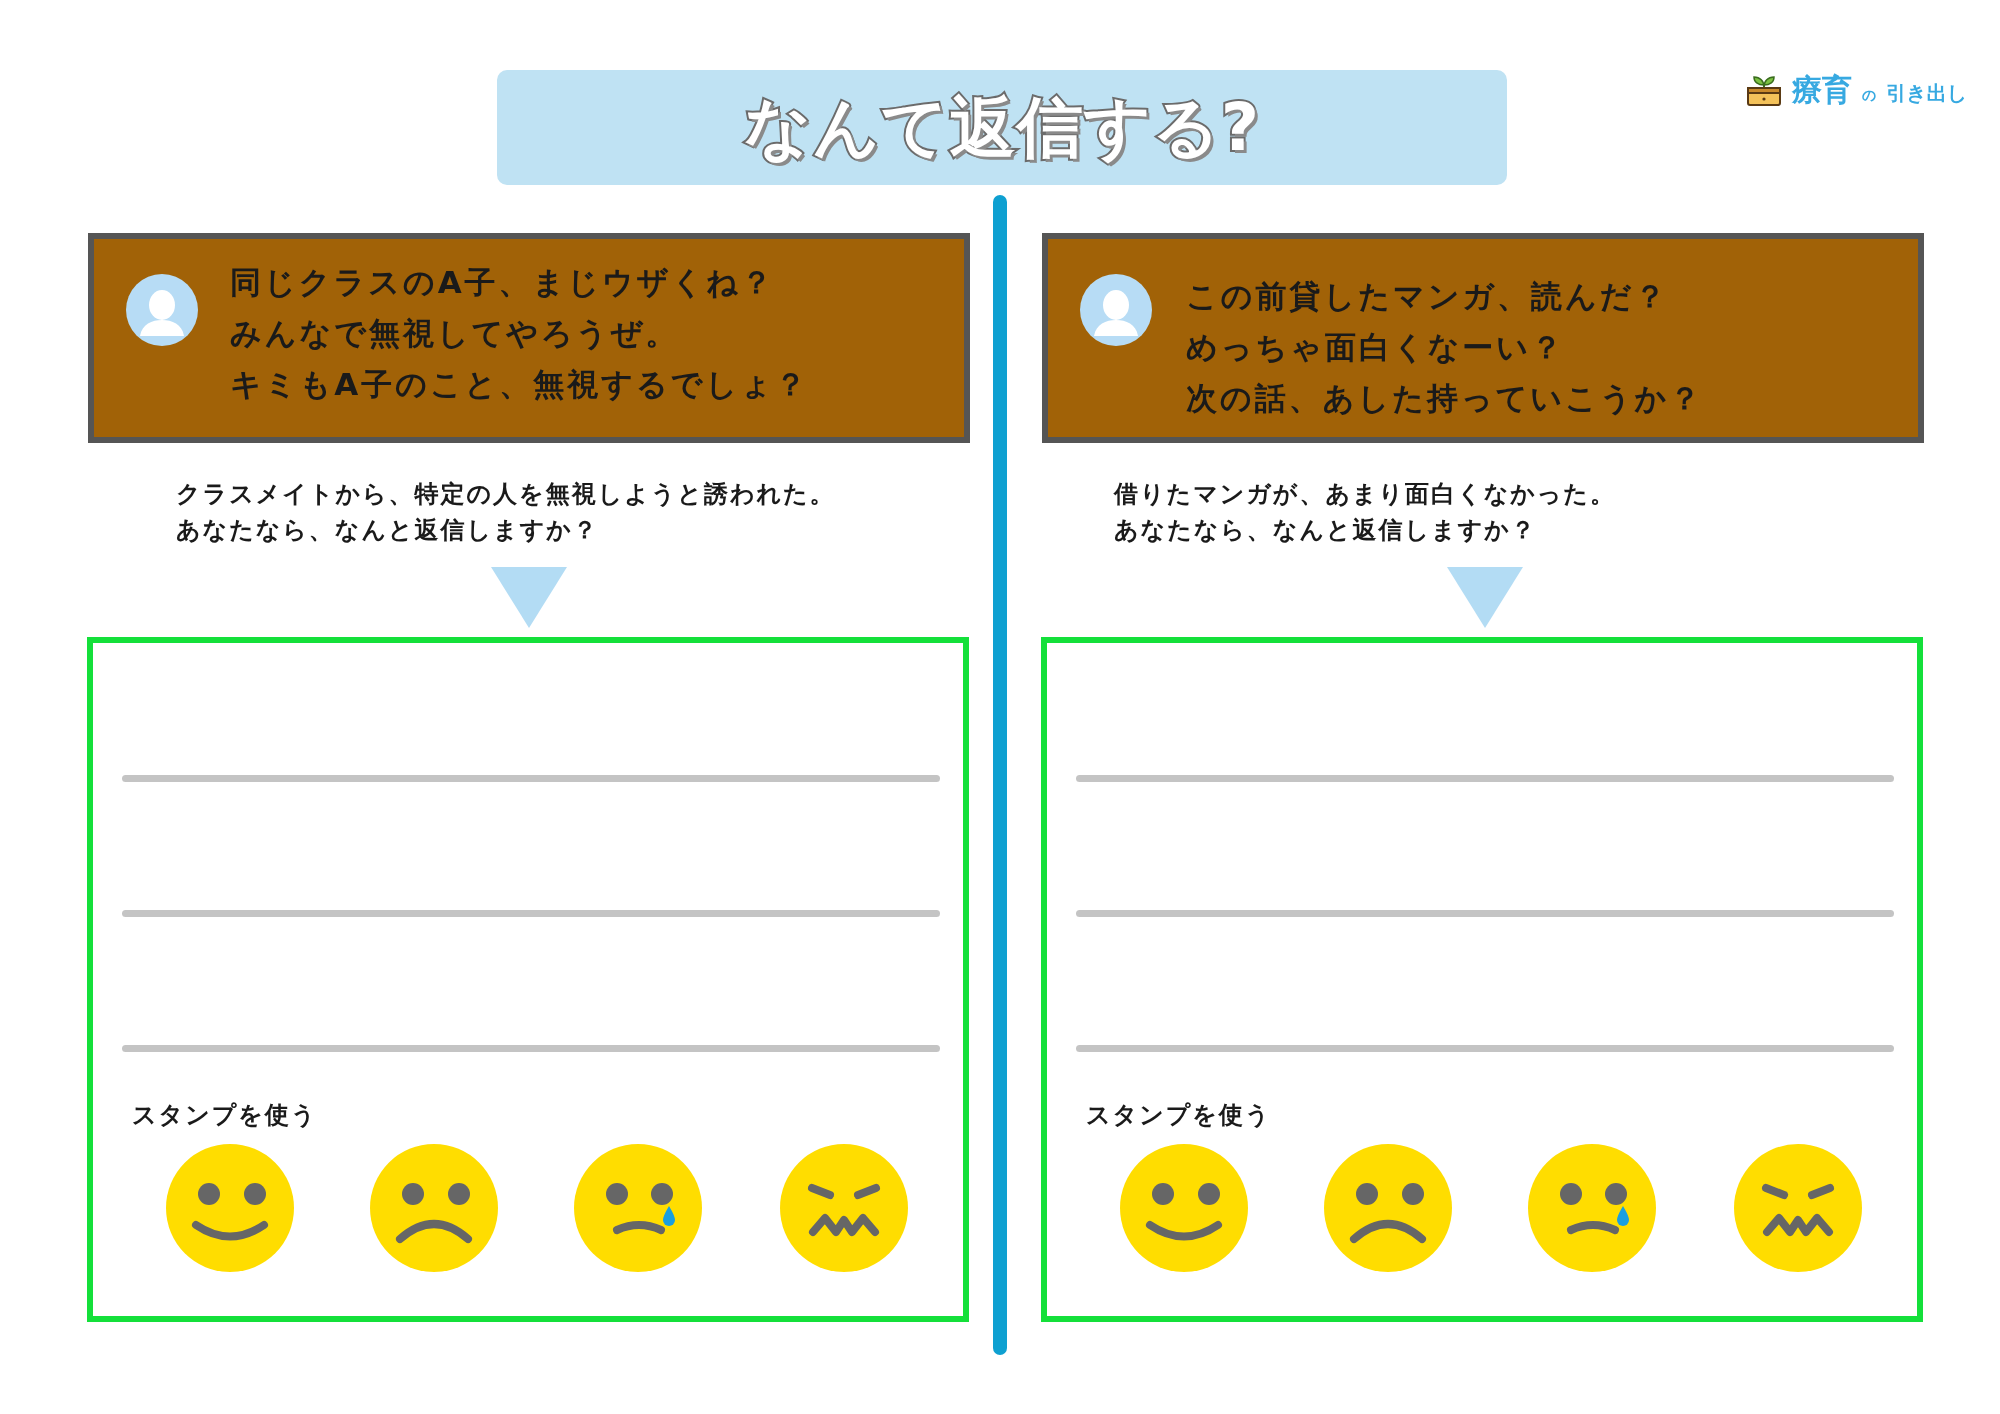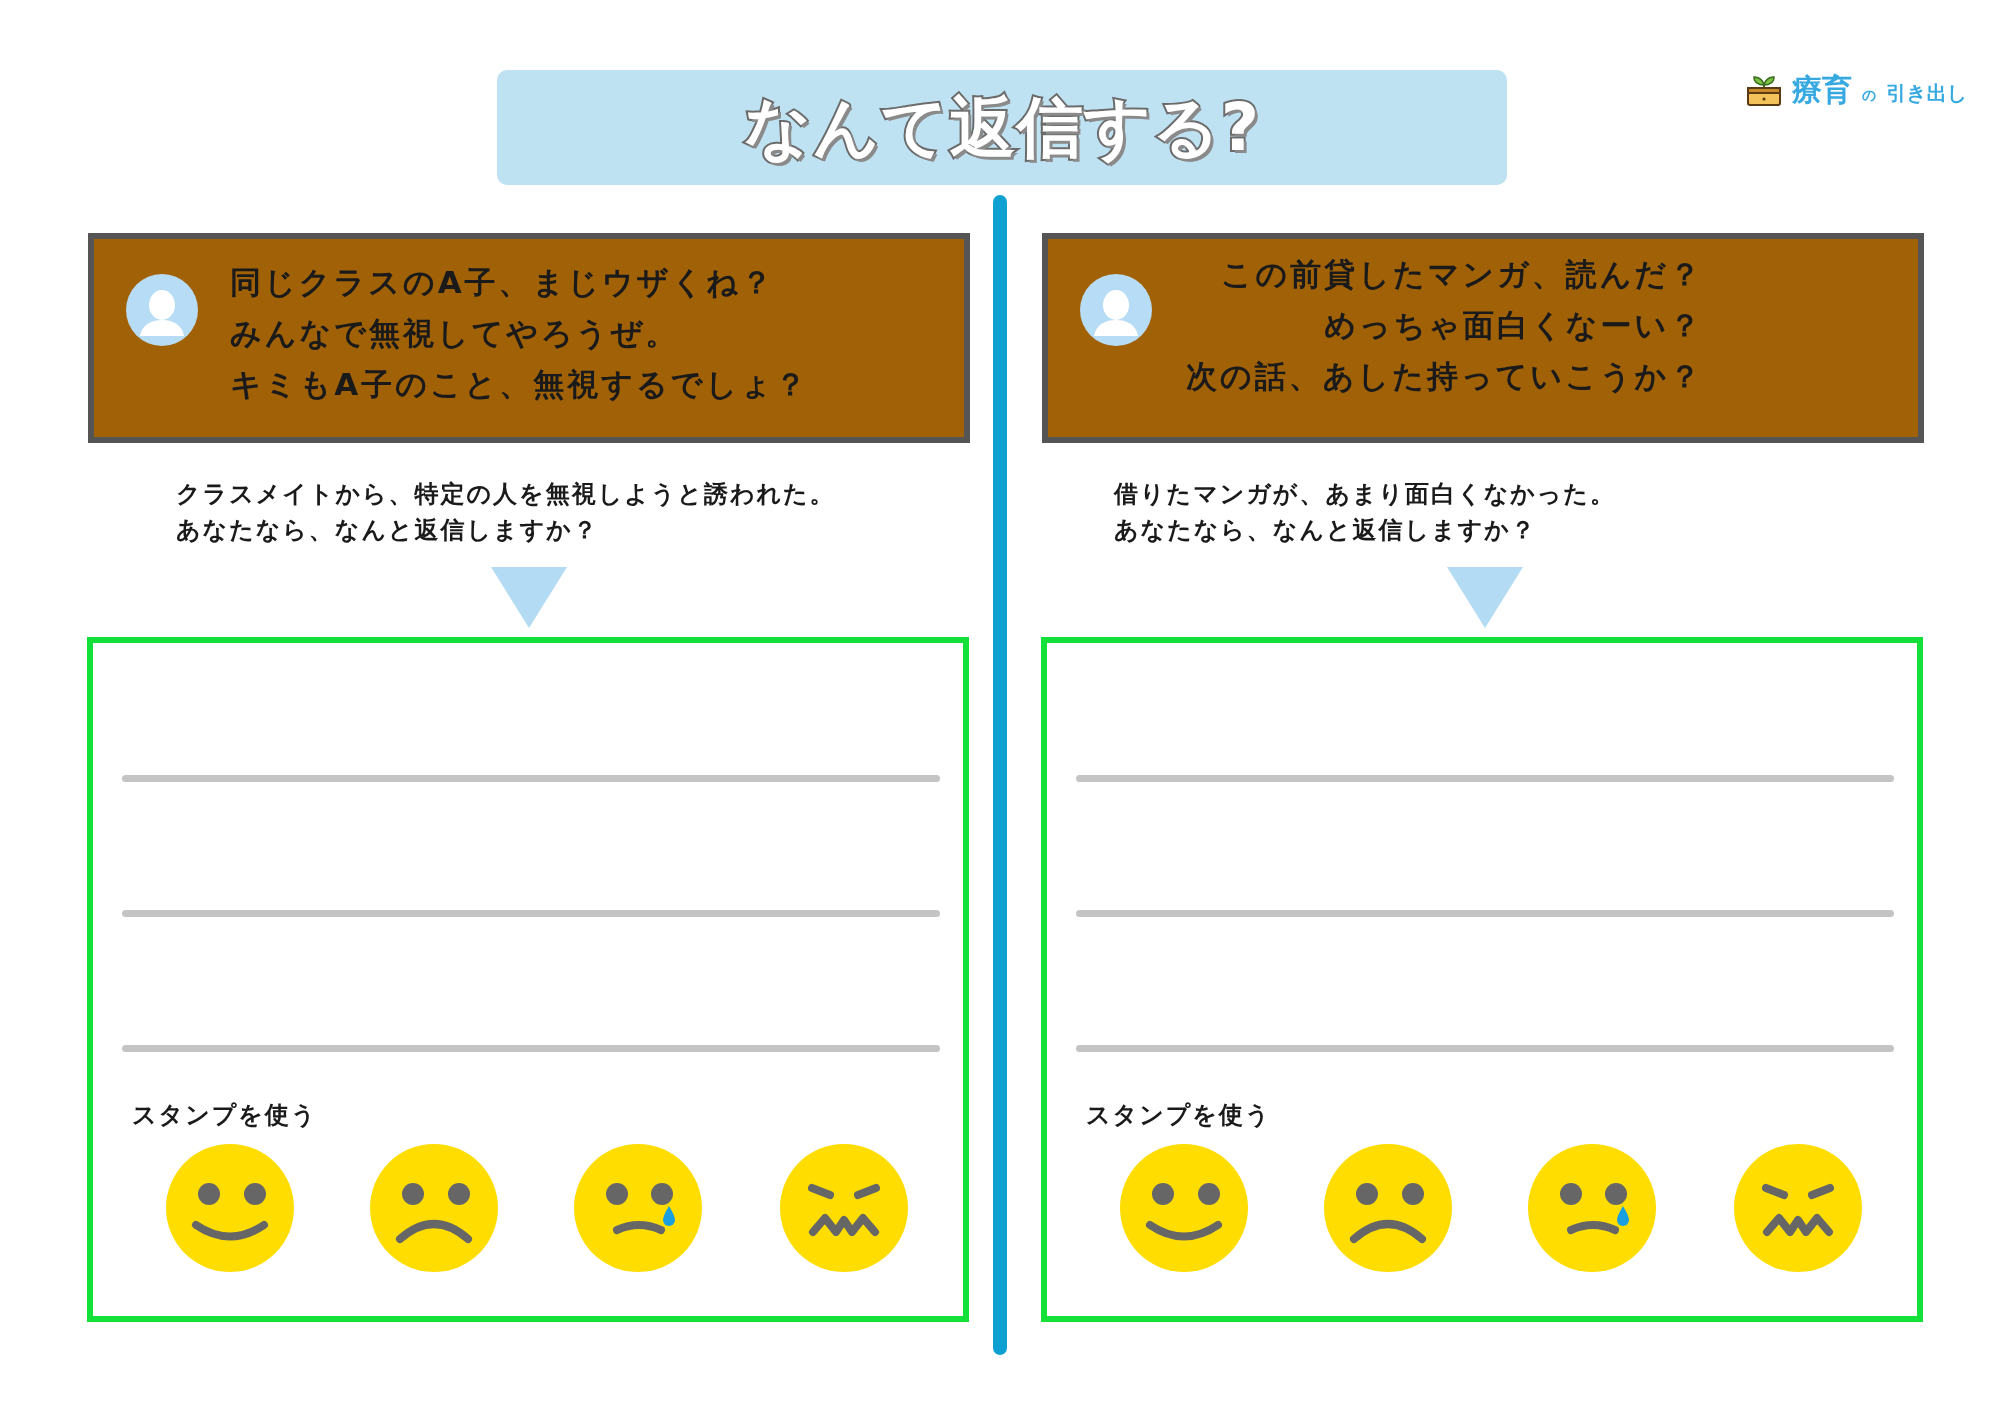--- a/index.html
+++ b/index.html
@@ -104,21 +104,21 @@
   </svg>
 </div>
 
 <div class="abs msg-box" style="left:1042px;">
   <div class="abs avatar" style="left:32px;top:35px;">
     <svg width="72" height="72" viewBox="0 0 72 72">
       <ellipse cx="36" cy="31" rx="13" ry="15" fill="#fff"></ellipse>
       <path d="M14 62 C16 50 26 46 36 46 C46 46 56 50 58 62 Z" fill="#fff"></path>
     </svg>
   </div>
-  <div class="abs msg-lines" style="left:138px;top:10px;text-align:right;">
+  <div class="abs msg-lines" style="left:138px;top:32px;">
     <div>この前貸したマンガ、読んだ？</div>
     <div>めっちゃ面白くなーい？</div>
     <div>次の話、あした持っていこうか？</div>
   </div>
 </div>
 
 <div class="abs prompt" style="left:1114px;top:476px;">
   <div>借りたマンガが、あまり面白くなかった。</div>
   <div>あなたなら、なんと返信しますか？</div>
 </div>

